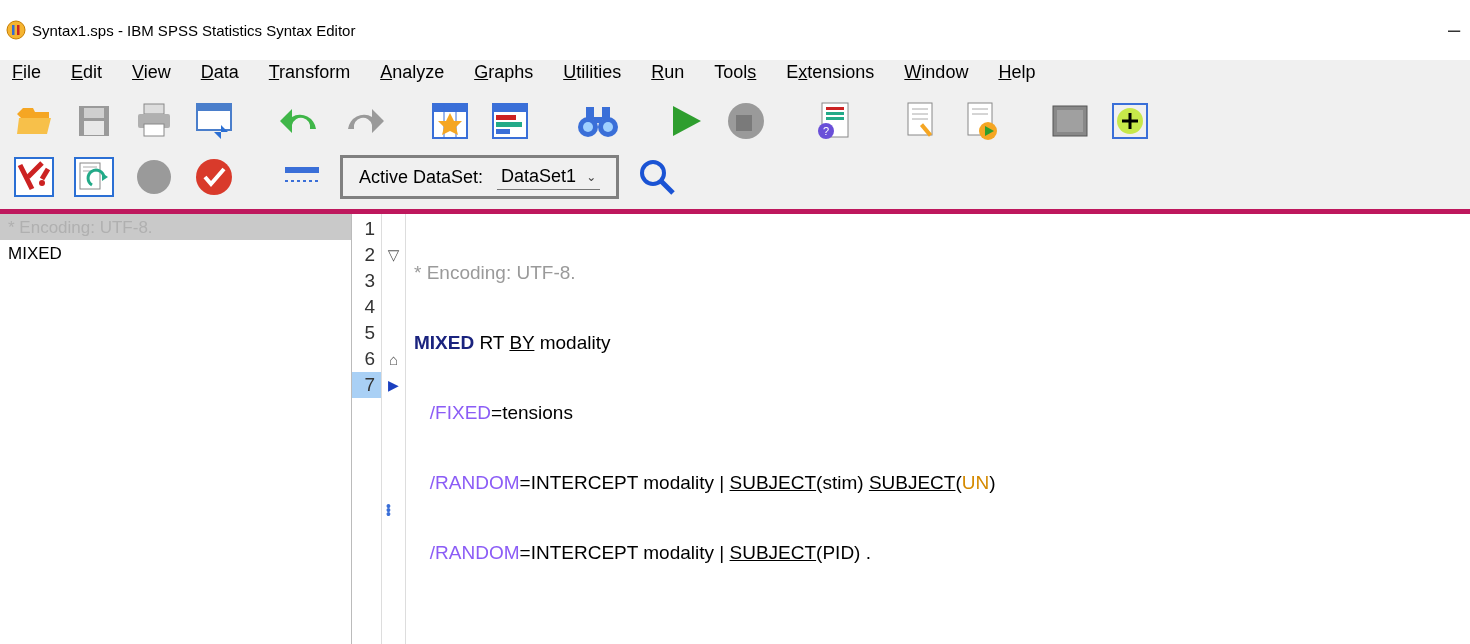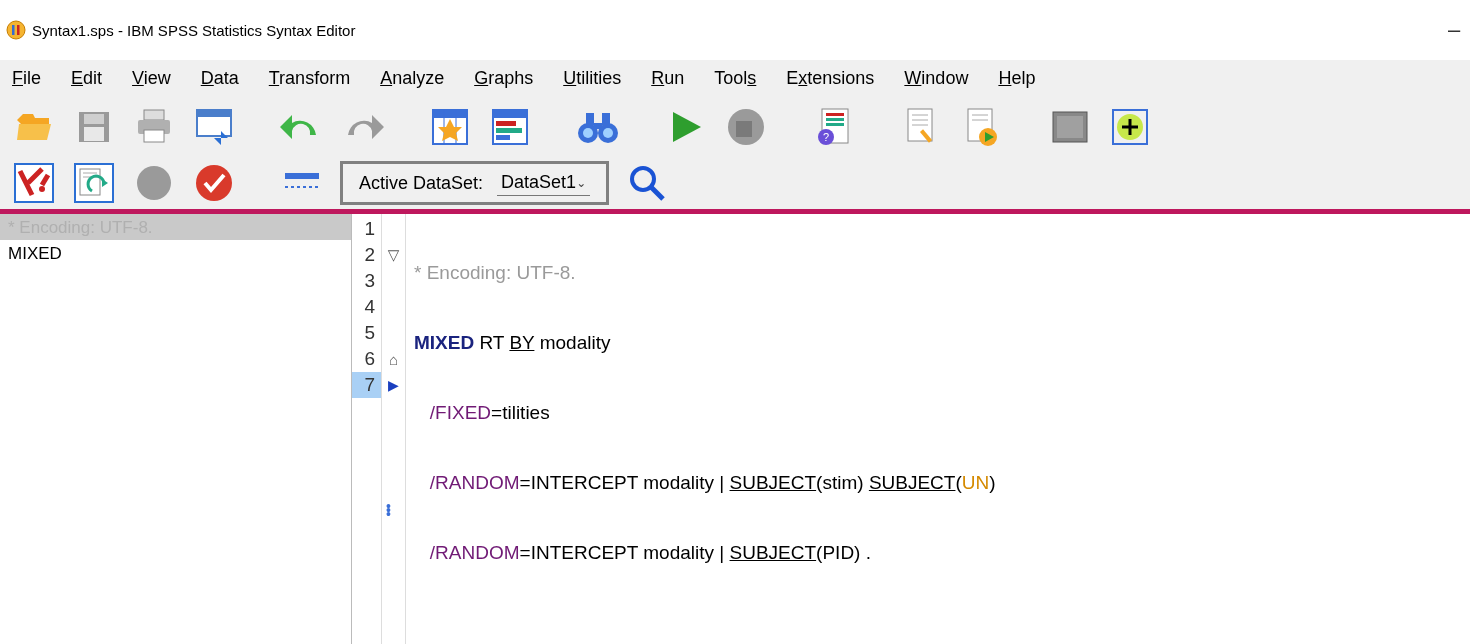--- a/index.html
+++ b/index.html
@@ -29,57 +29,57 @@
     font-size: 22px;
     line-height: 10px;
     color: #333;
     cursor: default;
   }
 
   
   .menubar {
     display: flex;
     gap: 30px;
-    padding: 8px 12px 10px 12px;
+    padding: 2px 12px 10px 12px;
     background: #f0f0f0;
     font-size: 18px;
   }
   .menubar .menu-item { cursor: default; }
   .menubar .menu-item .ul { text-decoration: underline; }
 
   
   .toolbar-row1, .toolbar-row2 {
     display: flex;
     align-items: center;
     gap: 16px;
     padding: 6px 12px;
     background: #f0f0f0;
   }
-  .toolbar-row2 { padding-bottom: 4px; }
+  .toolbar-row2 { padding-bottom: 10px; }
   .tb-btn {
     width: 44px; height: 44px;
     display: flex; align-items: center; justify-content: center;
     cursor: default;
   }
   .tb-sep { width: 12px; }
   .dataset-box {
     display: flex;
     align-items: center;
     gap: 14px;
     border: 3px solid #808080;
     padding: 6px 16px;
     font-size: 18px;
     background: #f0f0f0;
   }
   .dataset-box .dd {
     border-bottom: 1px solid #777;
     padding: 2px 4px 2px 4px;
     display: flex;
     align-items: center;
-    gap: 0;
+    gap: 10px;
   }
   .dataset-box .dd .chev { font-size: 12px; color: #444; }
 
   
   .main {
     display: flex;
     height: calc(644px - 30px - 44px - 60px - 64px);
     border-top: 5px solid #be185d;
   }
   .nav {
@@ -150,21 +150,21 @@
   .code {
     flex: 1;
     padding: 2px 0 0 8px;
     white-space: pre;
   }
   .code .line { height: 26px; line-height: 26px; }
   
   .c-comment { color: #9a9a9a; }
   .c-cmd     { color: #1a237e; font-weight: bold; }
   .c-kw      { color: #000000; text-decoration: underline; }
-  .c-sub     { color: #701a75; text-align: right; }
+  .c-sub     { color: #8b5cf6; text-align: right; }
   .c-opt     { color: #d58a00; }
 </style>
 </head>
 <body>
 
 <div class="titlebar">
   <svg width="20" height="20" viewBox="0 0 20 20">
     <circle cx="10" cy="10" r="9" fill="#f5b431" stroke="#c77d00"></circle>
     <rect x="6" y="5" width="2.5" height="10" fill="#356bd3"></rect>
     <rect x="11" y="5" width="2.5" height="10" fill="#c22"></rect>
@@ -399,19 +399,19 @@
           <span class="range-bot">⌂</span>
         </div>
       <div class="mk">
           <span class="run-arrow">▶</span>
         </div>
       <div class="handle-dots">•<br>•<br>•</div>
     </div>
     <div class="code">
       <div class="line"><span class="c-comment">* Encoding: UTF-8.</span></div>
       <div class="line"><span class="c-cmd">MIXED</span><span> RT </span><span class="c-kw">BY</span><span> modality</span></div>
-      <div class="line">   <span class="c-sub">/FIXED</span><span>=tilities</span></div>
+      <div class="line">   <span class="c-sub">/FIXED</span><span>=tensions</span></div>
       <div class="line">   <span class="c-sub">/RANDOM</span><span>=INTERCEPT modality | </span><span class="c-kw">SUBJECT</span><span>(stim) </span><span class="c-kw">SUBJECT</span><span>(</span><span class="c-opt">UN</span><span>)</span></div>
       <div class="line">   <span class="c-sub">/RANDOM</span><span>=INTERCEPT modality | </span><span class="c-kw">SUBJECT</span><span>(PID) .</span></div>
       
     </div>
   </div>
 </div>
 
 </body></html>

